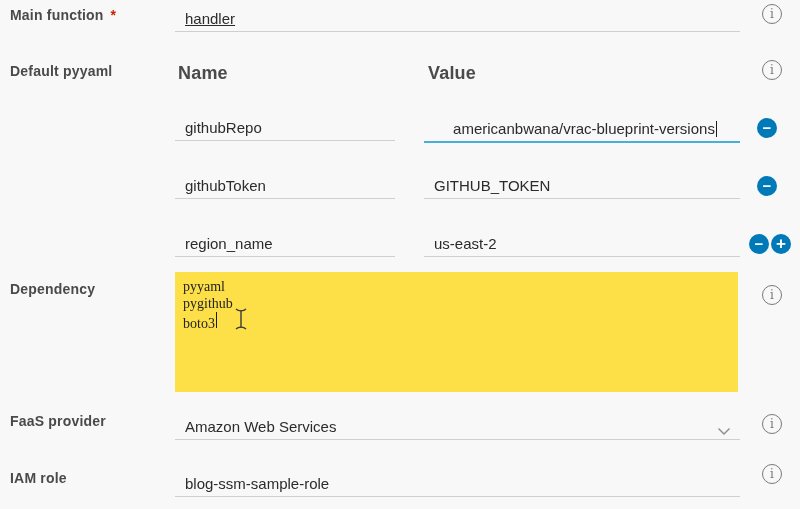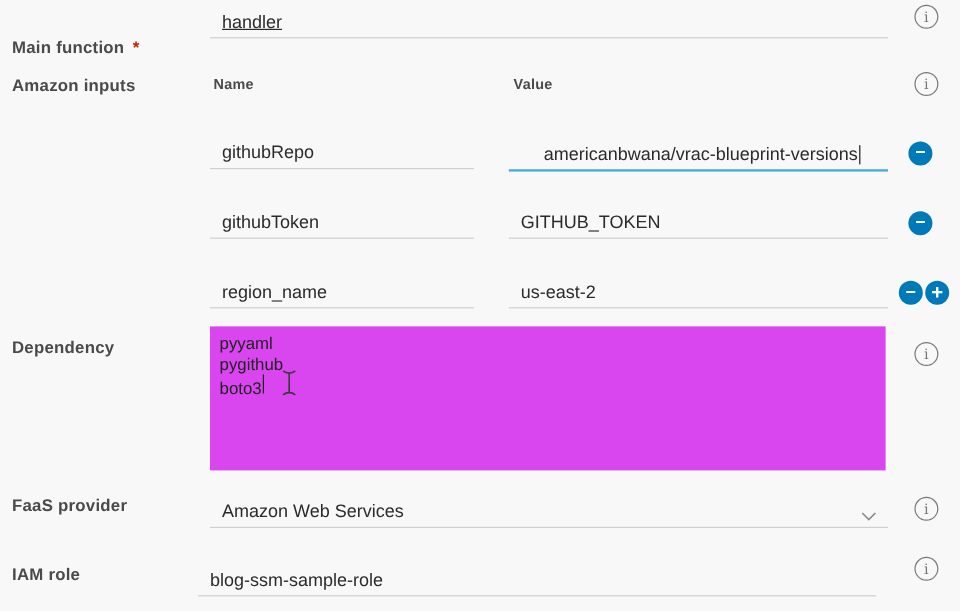--- a/index.html
+++ b/index.html
@@ -6,65 +6,65 @@
   .screen{
     position:relative;width:800px;height:509px;background:#f8f8f8;
     font-family:"Liberation Sans",sans-serif;overflow:hidden;
   }
   .row-label{
     position:absolute;left:10px;color:#4a4a4a;font-size:14px;font-weight:700;
     letter-spacing:.2px;white-space:nowrap;
   }
   .req{color:#c92100;font-weight:700;margin-left:7px;font-size:14px;}
   .col-header{
-    position:absolute;color:#4a4a4a;font-size:12px;font-weight:700;letter-spacing:.2px;
+    position:absolute;color:#4a4a4a;font-size:18px;font-weight:700;letter-spacing:.2px;
   }
   .field{
     position:absolute;border-bottom:1px solid #cfcfcf;font-size:15px;color:#2b2b2b;
     display:flex;align-items:flex-end;padding:0 0 4px 10px;box-sizing:border-box;
     background:transparent;white-space:nowrap;overflow:visible;
   }
   .field.focused{border-bottom:2px solid #49afd9;padding-left:6px;}
   .caret{display:inline-block;width:1px;height:16px;background:#1b1b1b;margin-left:1px;}
   .info-icon{
     position:absolute;width:20px;height:20px;border:1.6px solid #787878;border-radius:50%;
     color:#787878;font-family:"DejaVu Serif",serif;font-size:12px;line-height:19px;
     text-align:center;box-sizing:border-box;background:transparent;
   }
   .circle-btn{
     position:absolute;width:20px;height:20px;border-radius:50%;background:#0079b8;
     color:#ffffff;text-align:center;line-height:19px;font-size:15px;font-weight:700;
     cursor:pointer;user-select:none;
   }
   .circle-btn.plus{font-size:17px;line-height:19px;}
   .textarea{
-    position:absolute;left:175px;top:272px;width:563px;height:120px;background:#d946ef;
-    font-family:Liberation Sans, sans-serif;font-size:14px;line-height:17px;color:#222;
+    position:absolute;left:175px;top:272px;width:563px;height:120px;background:#fde047;
+    font-family:Liberation Serif, serif;font-size:14px;line-height:17px;color:#222;
     padding:6px 0 0 8px;box-sizing:border-box;
   }
   .dep-line{white-space:pre;}
   .chevron{position:absolute;}
   .ibeam{position:absolute;left:234px;top:307px;}
 </style>
 </head>
 <body>
 
 <div class="screen">
 
-  <div class="row-label" style="top:7px;margin-top:24px;">
+  <div class="row-label" style="top:7px;">
     <span>Main function</span><span class="req">*</span>
   </div>
   <div class="field" style="left:175px;top:5px;width:565px;height:27px;text-decoration:underline;">
     <span>handler</span>
   </div>
   <div class="info-icon" style="left:762px;top:4px;">
     <span>i</span>
   </div>
 
-  <div class="row-label" style="top:63px;">Amazon inputs</div>
+  <div class="row-label" style="top:63px;">Default pyyaml</div>
   <div class="col-header" style="left:178px;top:63px;">Name</div>
   <div class="col-header" style="left:428px;top:63px;">Value</div>
   <div class="info-icon" style="left:762px;top:60px;">
     <span>i</span>
   </div>
 
   <div class="field" style="left:175px;top:113px;width:220px;height:28px;">
     <span>githubRepo</span>
   </div>
   <div class="field focused" style="left:424px;top:112px;width:316px;height:31px;justify-content:center;">
@@ -122,20 +122,20 @@
   <div class="chevron" style="left:717px;top:422px;">
     <svg width="14" height="9" viewBox="0 0 14 9">
       <polyline points="1.5,1.5 7,7 12.5,1.5" fill="none" stroke="#8c8c8c" stroke-width="1.4"></polyline>
     </svg>
   </div>
   <div class="info-icon" style="left:762px;top:414px;">
     <span>i</span>
   </div>
 
   <div class="row-label" style="top:470px;">IAM role</div>
-  <div class="field" style="left:165px;top:469px;width:565px;height:28px;">
+  <div class="field" style="left:175px;top:469px;width:565px;height:28px;">
     <span>blog-ssm-sample-role</span>
   </div>
   <div class="info-icon" style="left:762px;top:464px;">
     <span>i</span>
   </div>
 
 </div>
 
 </body></html>

